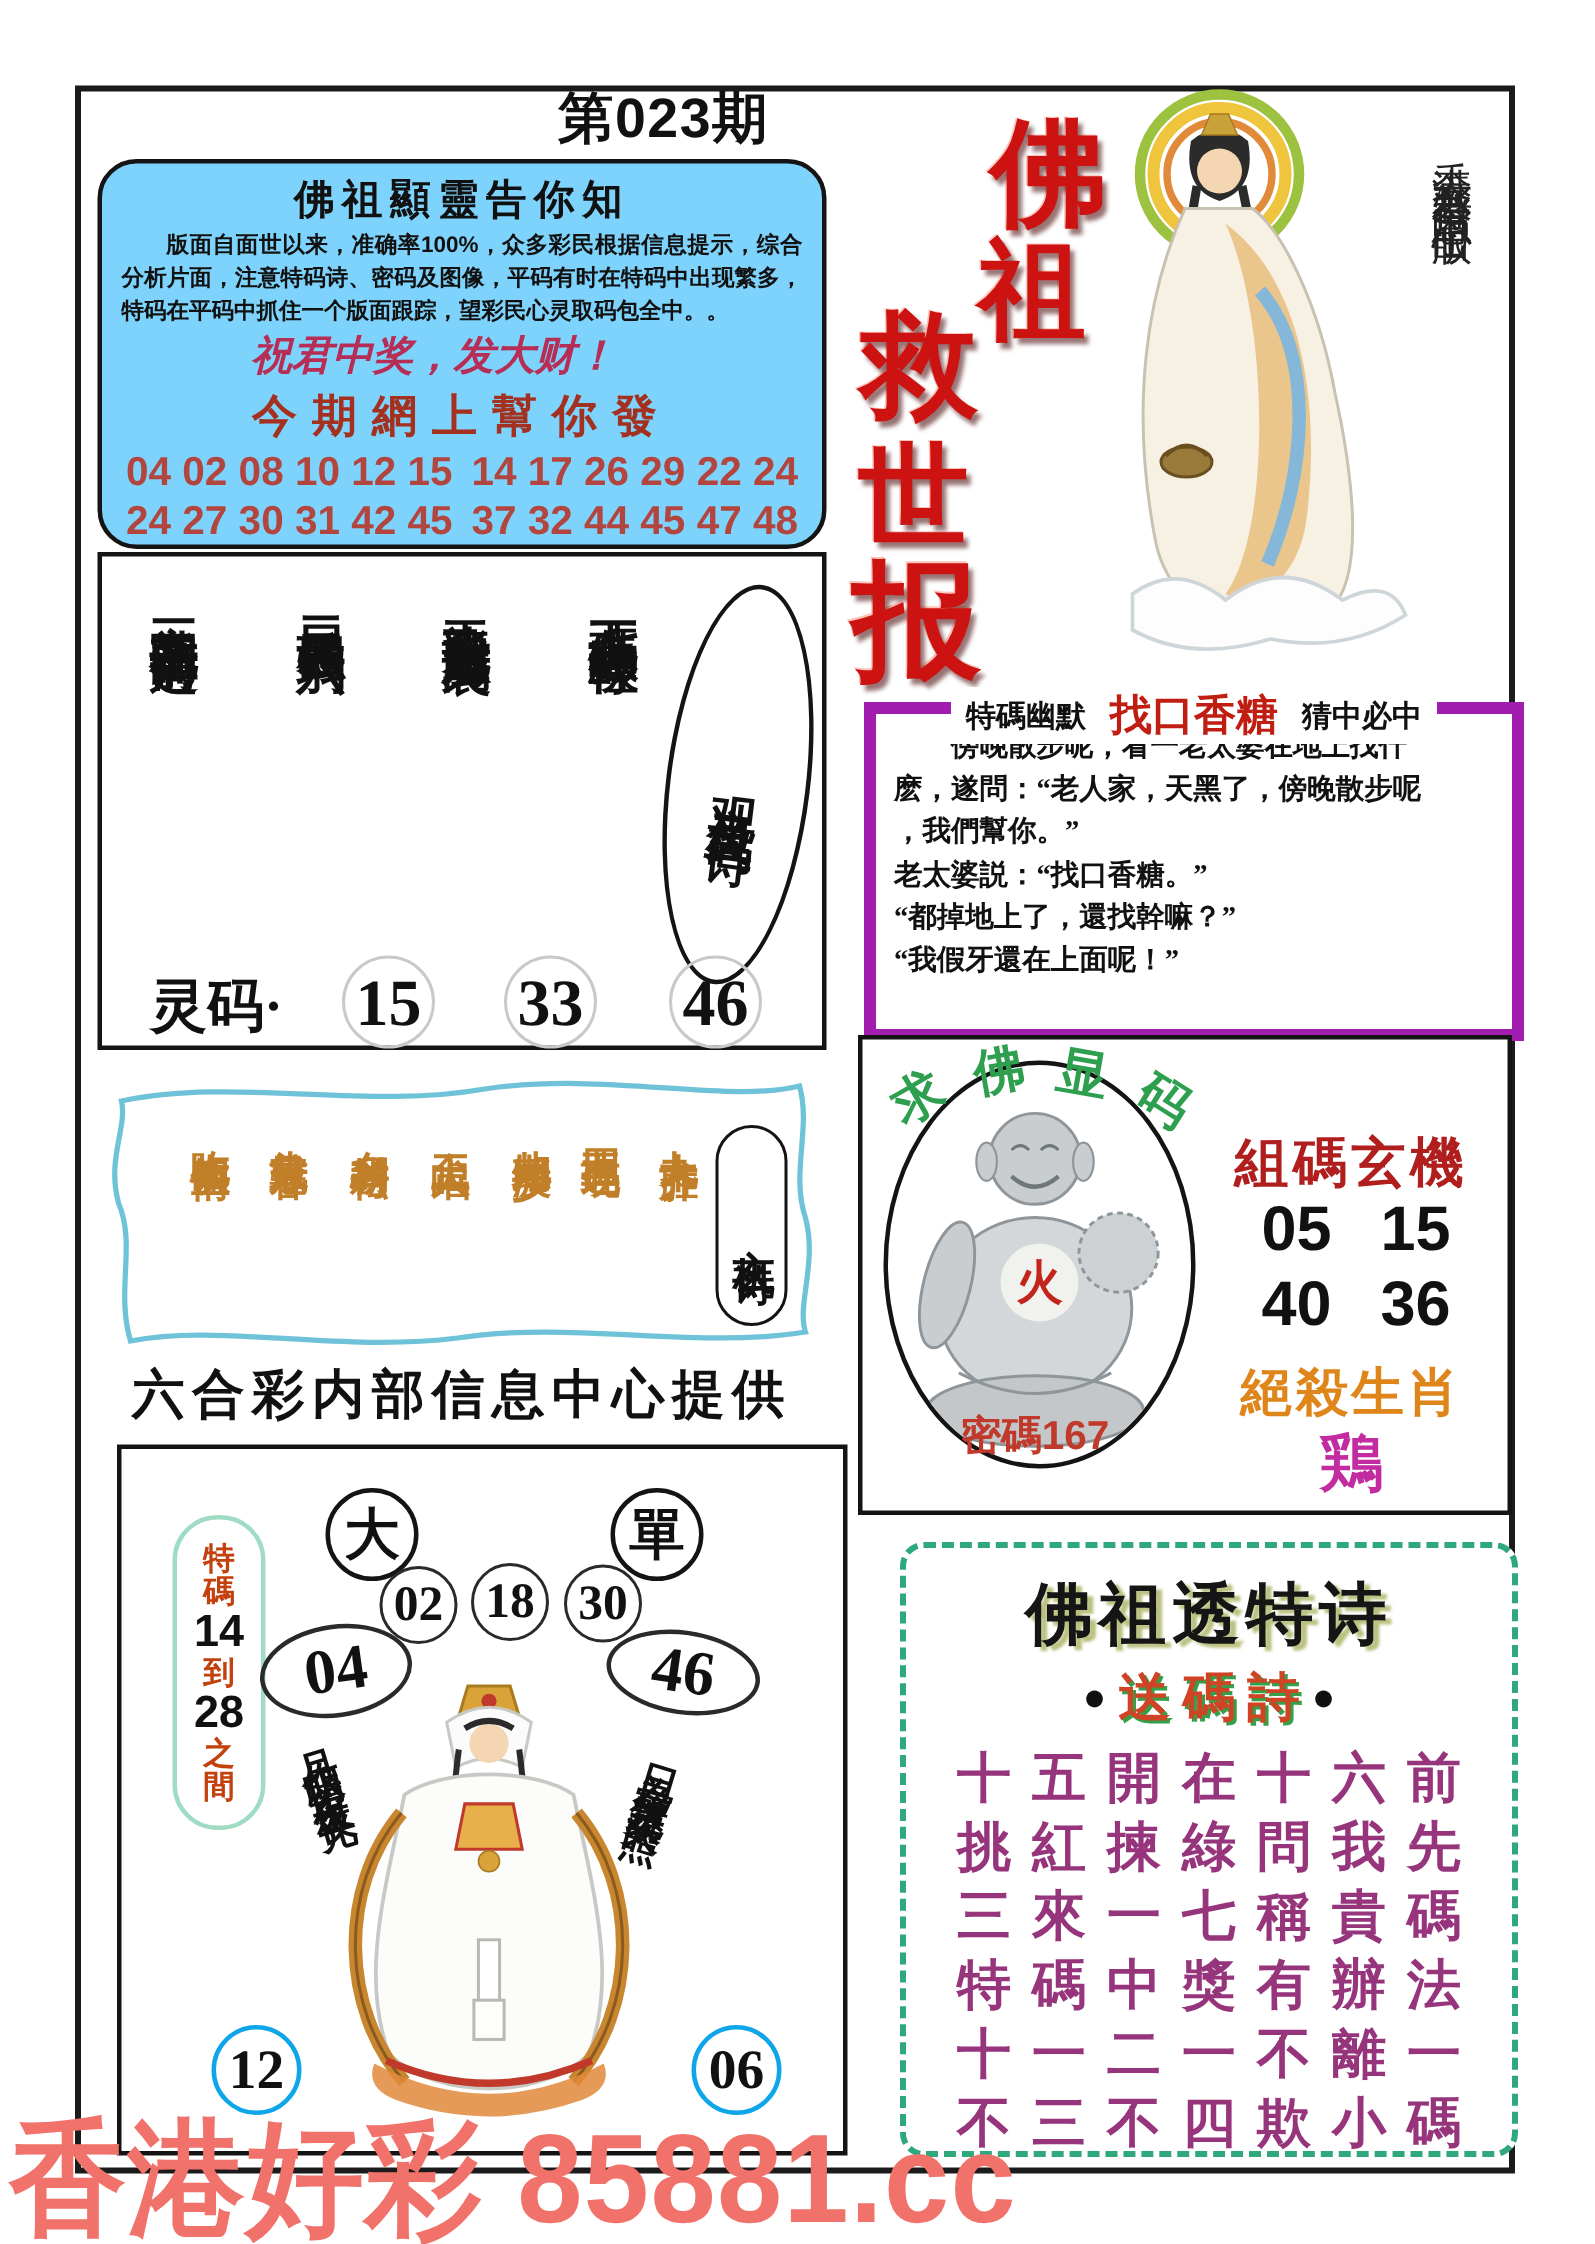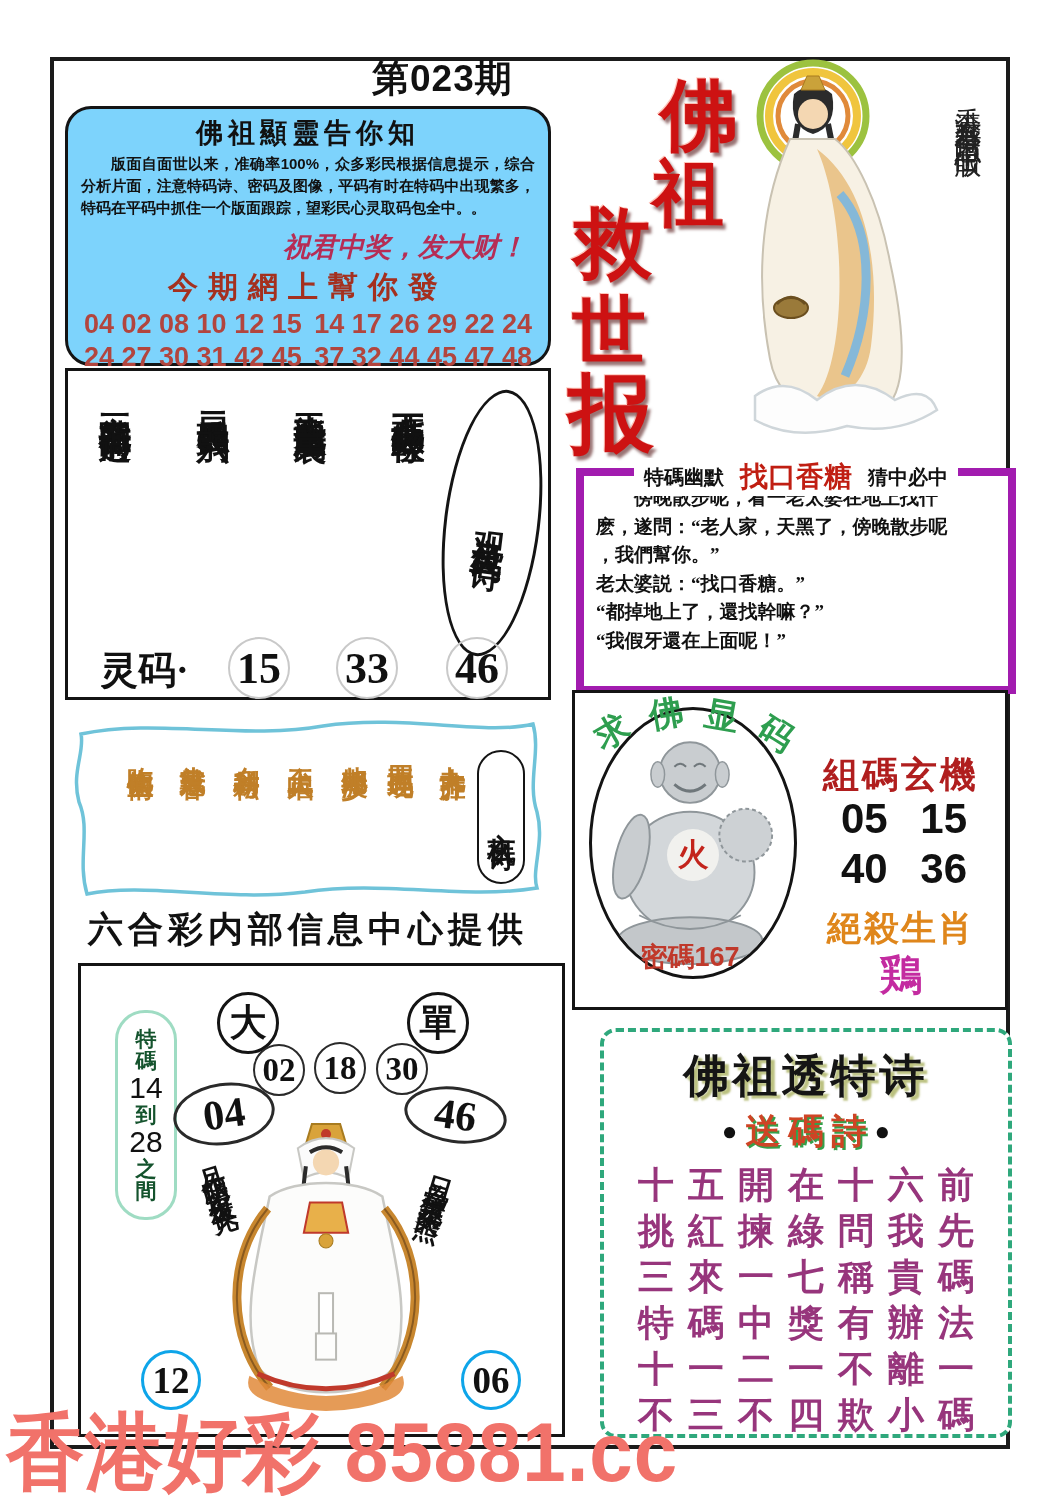--- a/index.html
+++ b/index.html
@@ -10,21 +10,21 @@
   .vrt{writing-mode:vertical-rl;text-orientation:upright;}
   .flexc{display:flex;align-items:center;justify-content:center;}
 
   #outer-border{left:50px;top:57px;width:952px;height:1384px;border:4px solid #1b1b1b;}
   #period{left:372px;top:54px;font-size:37px;font-weight:bold;letter-spacing:1px;}
 
   
   #notice{left:65px;top:106px;width:480px;height:254px;border:3px solid #141414;border-radius:26px;background:#7dd3fc;}
   #notice h2{margin:6px 0 0;text-align:center;font-size:27px;letter-spacing:5px;font-weight:bold;}
   #notice p{margin:2px 13px 0;font-size:15px;font-weight:bold;line-height:1.45;text-indent:2em;text-align:justify;}
-  #blessing{text-align:right;padding-right:22px;margin-top:11px;font-size:27px;font-style:italic;font-weight:bold;color:#b62d55;}
+  #blessing{text-align:center;padding-right:38px;margin-top:1px;font-size:27px;font-style:italic;font-weight:bold;color:#b62d55;}
   #promo{text-align:center;margin-top:2px;font-size:30px;font-weight:bold;color:#a4301f;letter-spacing:10px;}
   .numrow{display:flex;justify-content:space-between;padding:0 16px;font-size:27px;font-weight:bold;color:#b2453e;line-height:1.2;}
 
   
   .mch{position:absolute;color:#cd1212;font-weight:bold;
        text-shadow:3px 4px 3px rgba(70,0,0,.55),-1px -1px 0 rgba(255,150,130,.55);}
   .m0{left:660px;top:64px;font-size:78px;}
   .m1{left:652px;top:146px;font-size:72px;}
   .m2{left:574px;top:192px;font-size:78px;}
   .m3{left:572px;top:282px;font-size:74px;}
@@ -79,22 +79,22 @@
   .gn-row{position:absolute;left:266px;width:126px;display:flex;justify-content:space-between;font-size:42px;font-weight:bold;}
   .gr0{top:102px;}.gr1{top:152px;}
   #kill-title{position:absolute;left:226px;top:212px;width:200px;text-align:center;font-size:35px;font-weight:bold;
               color:#df861b;letter-spacing:2px;}
   #kill-zodiac{position:absolute;left:226px;top:254px;width:200px;text-align:center;font-size:42px;font-weight:bold;color:#c32ba0;}
 
   
   #gybox{left:78px;top:963px;width:481px;height:468px;border:3px solid #141414;background:#fff;}
   #pill{position:absolute;left:34px;top:44px;width:56px;height:204px;border:3px solid #9fdcc3;border-radius:30px;
         display:flex;flex-direction:column;align-items:center;justify-content:center;line-height:1.05;}
-  .pill-g{color:#14532d;font-weight:bold;font-size:21px;width:1.15em;text-align:center;word-break:break-all;}
-  .pill-n{font-size:30px;font-weight:normal;color:#111;}
+  .pill-g{color:#c2410c;font-weight:bold;font-size:21px;width:1.15em;text-align:center;word-break:break-all;}
+  .pill-n{font-size:30px;font-weight:bold;color:#111;}
   .big-circ{position:absolute;width:56px;height:56px;border:3px solid #141414;border-radius:50%;font-size:37px;font-weight:bold;}
   #c-da{left:136px;top:26px;}  #c-dan{left:326px;top:26px;}
   .sm-circ{position:absolute;width:48px;height:48px;border:2.5px solid #2a2a2a;border-radius:50%;font-size:33px;font-weight:bold;}
   #n02{left:172px;top:78px;}#n18{left:233px;top:76px;}#n30{left:295px;top:77px;}
   .ell{position:absolute;border:3px solid #2a2a2a;border-radius:50%;font-size:42px;font-weight:bold;}
   #n04{left:92px;top:117px;width:96px;height:56px;transform:rotate(-8deg);}
   #n46{left:323px;top:121px;width:97px;height:50px;transform:rotate(8deg);}
   .diag{position:absolute;font-size:26px;font-weight:bold;letter-spacing:7px;transform-origin:top center;}
   #diagL{left:104px;top:182px;transform:rotate(-17deg);}
   #diagR{left:350px;top:192px;transform:rotate(17deg);}

